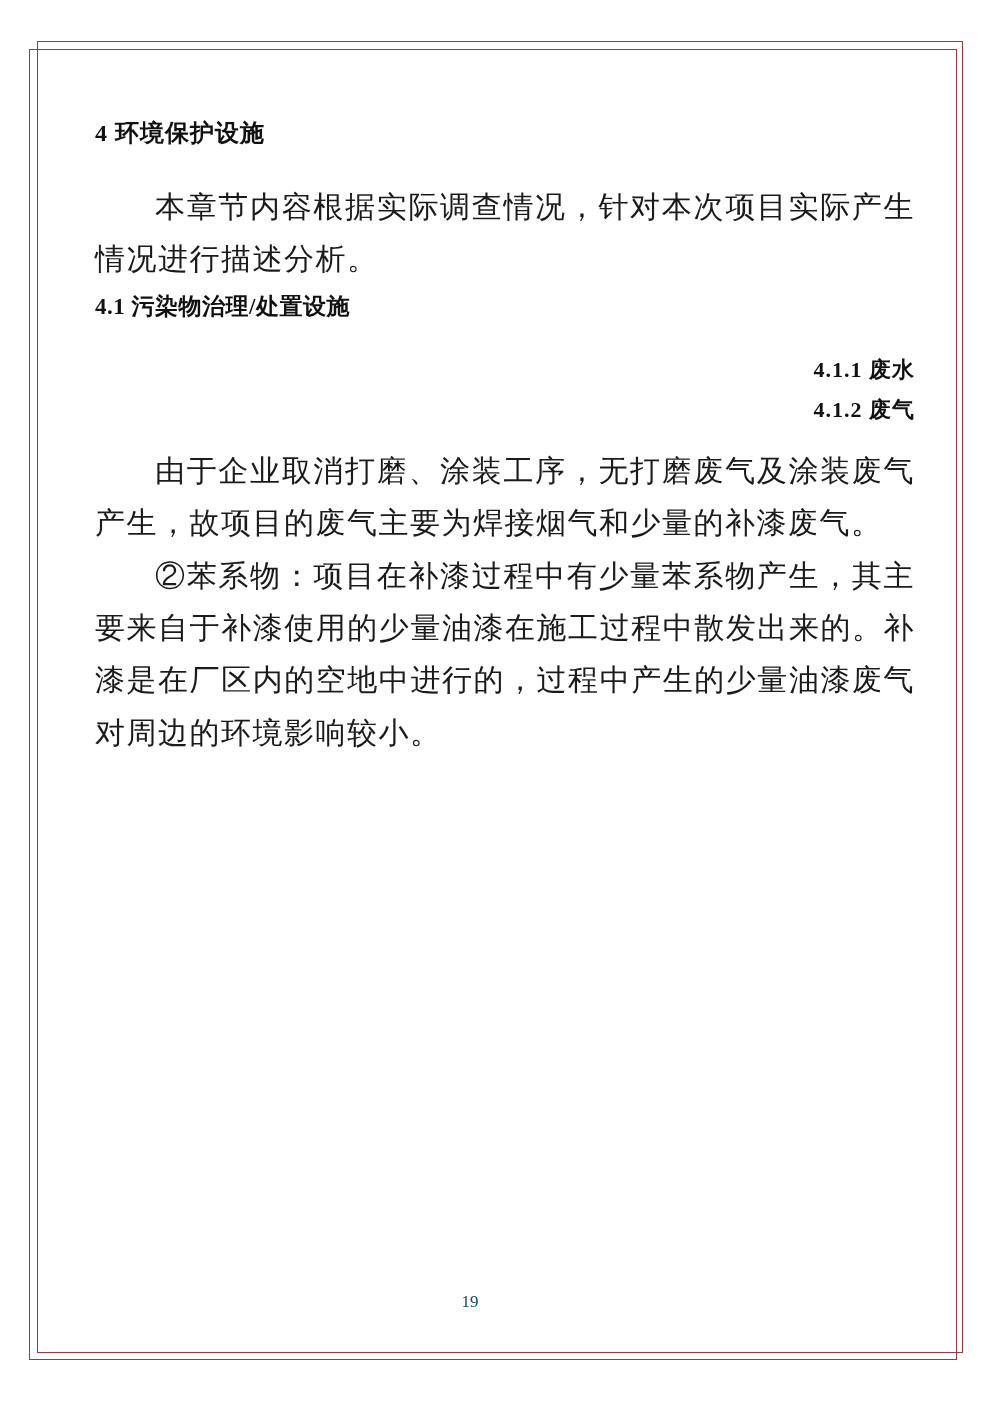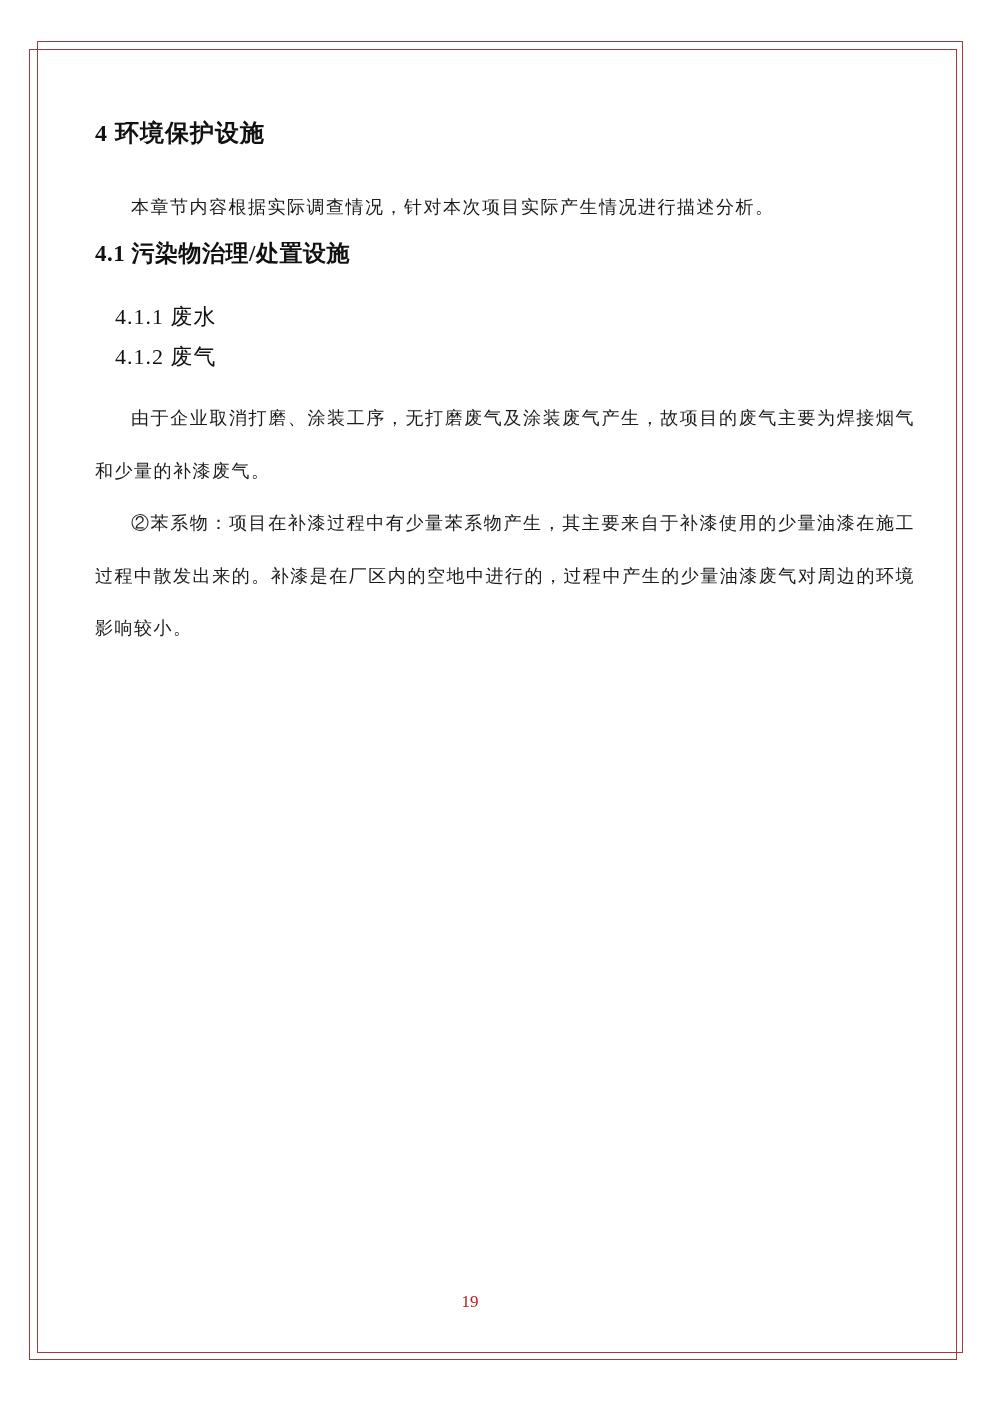--- a/index.html
+++ b/index.html
@@ -54,46 +54,47 @@
     line-height: 34px;
     font-weight: bold;
     color: #111111;
     letter-spacing: 0.5px;
   }
   .h3 {
     margin: 0;
     padding-left: 20px;
     font-size: 22px;
     line-height: 32px;
-    font-weight: normal;
+    font-weight: bold;
     color: #111111;
     letter-spacing: 1px;
+    text-align: right;
   }
   .h3-wastewater { margin-top: 30px; }
   .h3-gas { margin-top: 8px; }
   .para {
     margin: 0;
-    font-size: 18px;
+    font-size: 30px;
     line-height: 52.4px;
     letter-spacing: 1.5px;
     text-align: justify;
     text-indent: 2em;
     color: #1b1b1b;
   }
   .para-intro { margin-top: 30px; }
   .para-wastewater { margin-top: 20px; }
   .para-gas-first { margin-top: 19px; }
   .page-number {
     position: absolute;
     left: 0; top: 1291px;
     width: 940px;
     text-align: center;
     font-size: 17px;
     line-height: 22px;
-    color: #b91c1c;
+    color: #0c4a6e;
   }
 </style>
 </head>
 <body>
 
 <div class="page">
 
   <div class="frame-a"></div>
   <div class="frame-b"></div>
 

